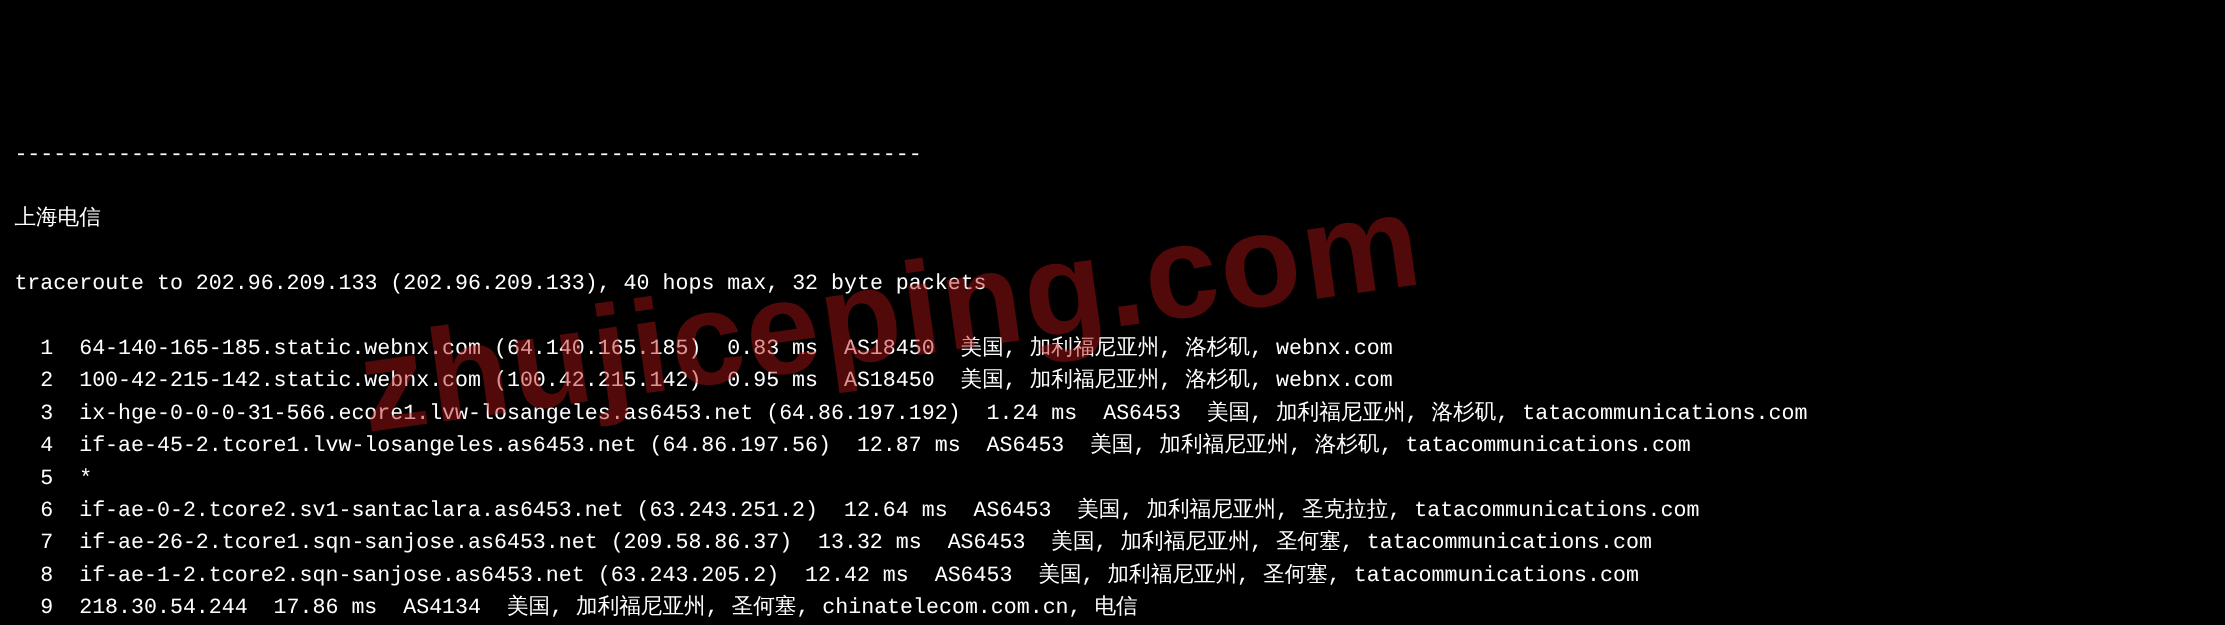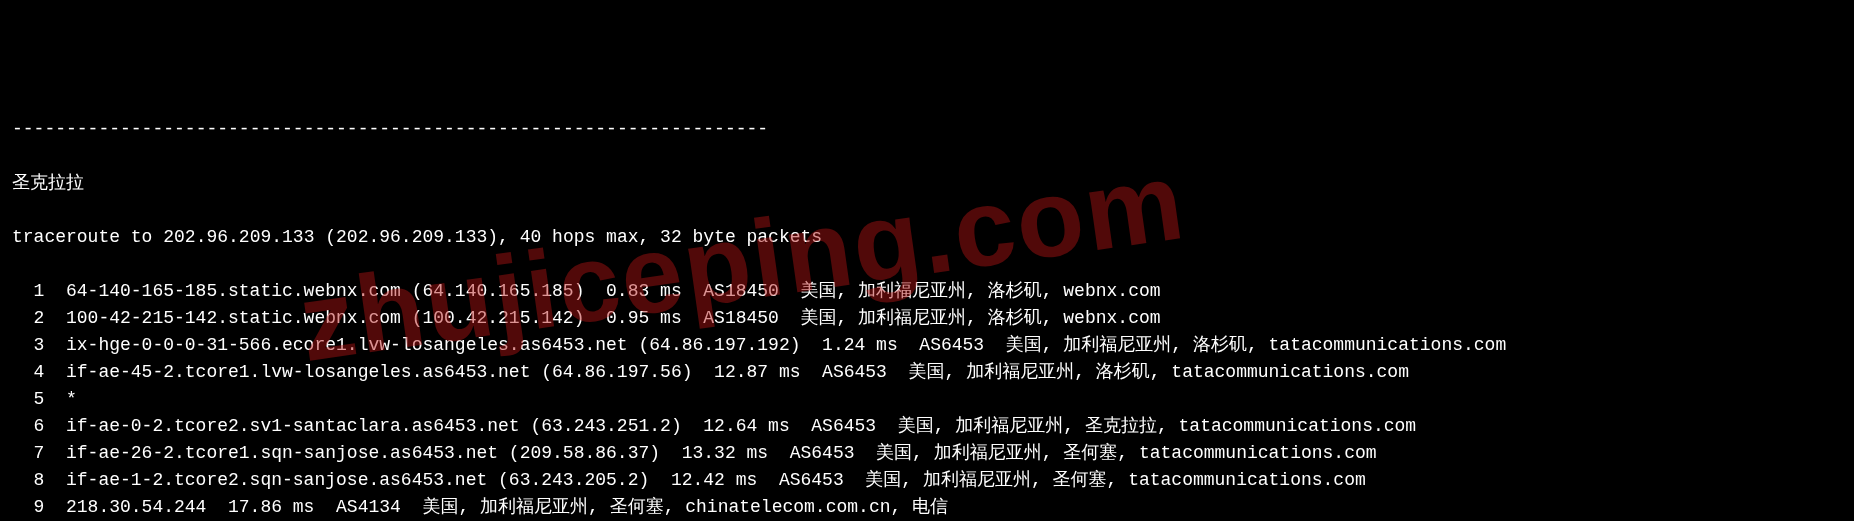--- a/index.html
+++ b/index.html
@@ -48,19 +48,19 @@
     .separator {
       color: #ffffff;
     }
   </style>
 </head>
 <body>
 
 
 
 <div class="terminal-line separator">----------------------------------------------------------------------</div>
-<div class="terminal-line">圣克拉拉</div>
+<div class="terminal-line">上海电信</div>
 <div class="terminal-line">traceroute to 202.96.209.133 (202.96.209.133), 40 hops max, 32 byte packets</div>
 <div id="hops-container"><div class="hop-row"><span class="hop-num">1</span><span>64-140-165-185.static.webnx.com (64.140.165.185)  0.83 ms  AS18450  美国, 加利福尼亚州, 洛杉矶, webnx.com</span></div><div class="hop-row"><span class="hop-num">2</span><span>100-42-215-142.static.webnx.com (100.42.215.142)  0.95 ms  AS18450  美国, 加利福尼亚州, 洛杉矶, webnx.com</span></div><div class="hop-row"><span class="hop-num">3</span><span>ix-hge-0-0-0-31-566.ecore1.lvw-losangeles.as6453.net (64.86.197.192)  1.24 ms  AS6453  美国, 加利福尼亚州, 洛杉矶, tatacommunications.com</span></div><div class="hop-row"><span class="hop-num">4</span><span>if-ae-45-2.tcore1.lvw-losangeles.as6453.net (64.86.197.56)  12.87 ms  AS6453  美国, 加利福尼亚州, 洛杉矶, tatacommunications.com</span></div><div class="hop-row"><span class="hop-num">5</span><span>*</span></div><div class="hop-row"><span class="hop-num">6</span><span>if-ae-0-2.tcore2.sv1-santaclara.as6453.net (63.243.251.2)  12.64 ms  AS6453  美国, 加利福尼亚州, 圣克拉拉, tatacommunications.com</span></div><div class="hop-row"><span class="hop-num">7</span><span>if-ae-26-2.tcore1.sqn-sanjose.as6453.net (209.58.86.37)  13.32 ms  AS6453  美国, 加利福尼亚州, 圣何塞, tatacommunications.com</span></div><div class="hop-row"><span class="hop-num">8</span><span>if-ae-1-2.tcore2.sqn-sanjose.as6453.net (63.243.205.2)  12.42 ms  AS6453  美国, 加利福尼亚州, 圣何塞, tatacommunications.com</span></div><div class="hop-row"><span class="hop-num">9</span><span>218.30.54.244  17.86 ms  AS4134  美国, 加利福尼亚州, 圣何塞, chinatelecom.com.cn, 电信</span></div></div>
 <div class="watermark">zhujiceping.com</div>
 
 
 
 
 </body></html>

